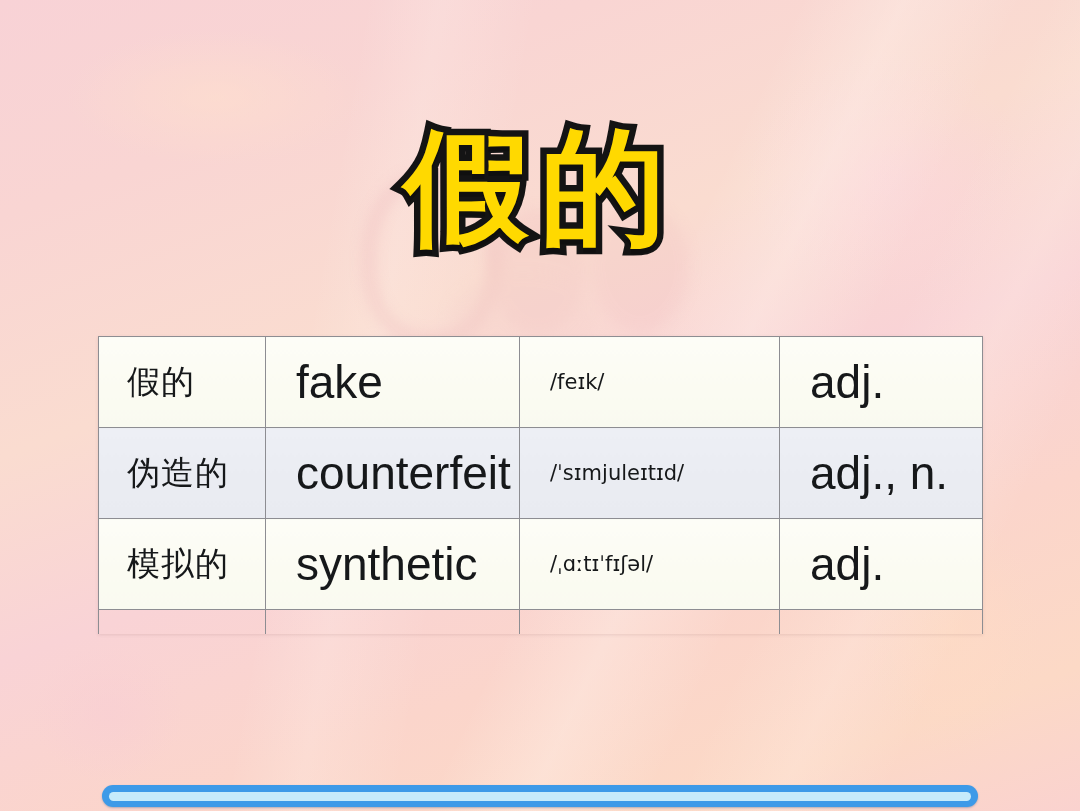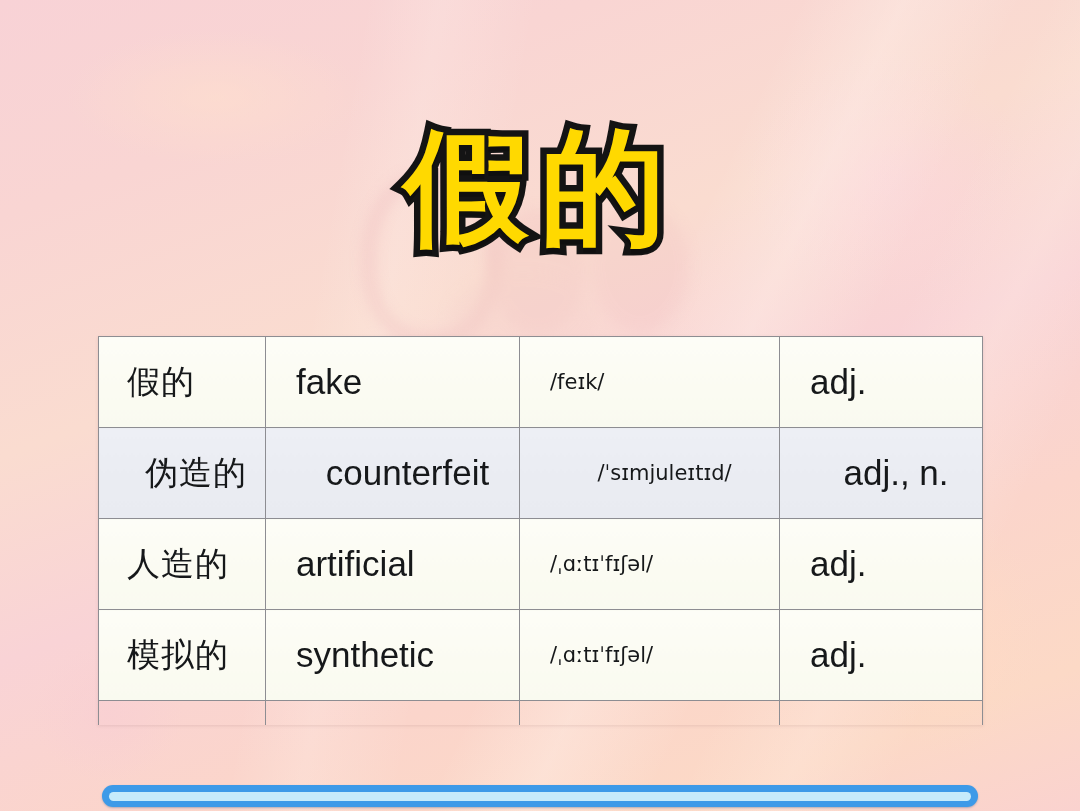--- a/index.html
+++ b/index.html
@@ -130,32 +130,31 @@
   }
   #vocab-table td.cell-cn {
     font-family: "DejaVu Sans", "Liberation Sans", sans-serif;
     font-size: 33px;
     letter-spacing: 1px;
     padding-left: 28px;
   }
   #vocab-table td.cell-en,
   #vocab-table td.cell-pos {
     font-family: "Liberation Sans", "DejaVu Sans", sans-serif;
-    font-size: 35px;
+    font-size: 46px;
   }
   #vocab-table td.cell-ipa {
     font-family: "DejaVu Sans", sans-serif;
     font-size: 21px;
   }
   #vocab-table tr.row-odd td {
     background: linear-gradient(180deg, #fdfdf7 0%, #fbfbf2 55%, #f9faf0 100%);
   }
   #vocab-table tr.row-even td {
     background: linear-gradient(180deg, #edeff5 0%, #eaecf2 55%, #e9ebf1 100%);
-    text-align: center;
   }
   
   #vocab-table tr.row-partial {
     height: 24px;
   }
   #vocab-table tr.row-partial td {
     background: transparent;
     border-top: 1px solid #b9a6a8;
     border-bottom: none;
     font-size: 0;
@@ -214,26 +213,20 @@
       <td class="cell-ipa">/feɪk/</td>
       <td class="cell-pos">adj.</td>
     </tr>
     <tr class="row-even">
       <td class="cell-cn">伪造的</td>
       <td class="cell-en">counterfeit</td>
       <td class="cell-ipa">/ˈsɪmjuleɪtɪd/</td>
       <td class="cell-pos">adj., n.</td>
     </tr>
     <tr class="row-odd">
-      <td class="cell-cn">人造的</td>
-      <td class="cell-en">artificial</td>
-      <td class="cell-ipa">/ˌɑːtɪˈfɪʃəl/</td>
-      <td class="cell-pos">adj.</td>
-    </tr>
-    <tr class="row-odd">
       <td class="cell-cn">模拟的</td>
       <td class="cell-en">synthetic</td>
       <td class="cell-ipa">/ˌɑːtɪˈfɪʃəl/</td>
       <td class="cell-pos">adj.</td>
     </tr>
     <tr class="row-partial">
       <td></td>
       <td></td>
       <td></td>
       <td></td>

